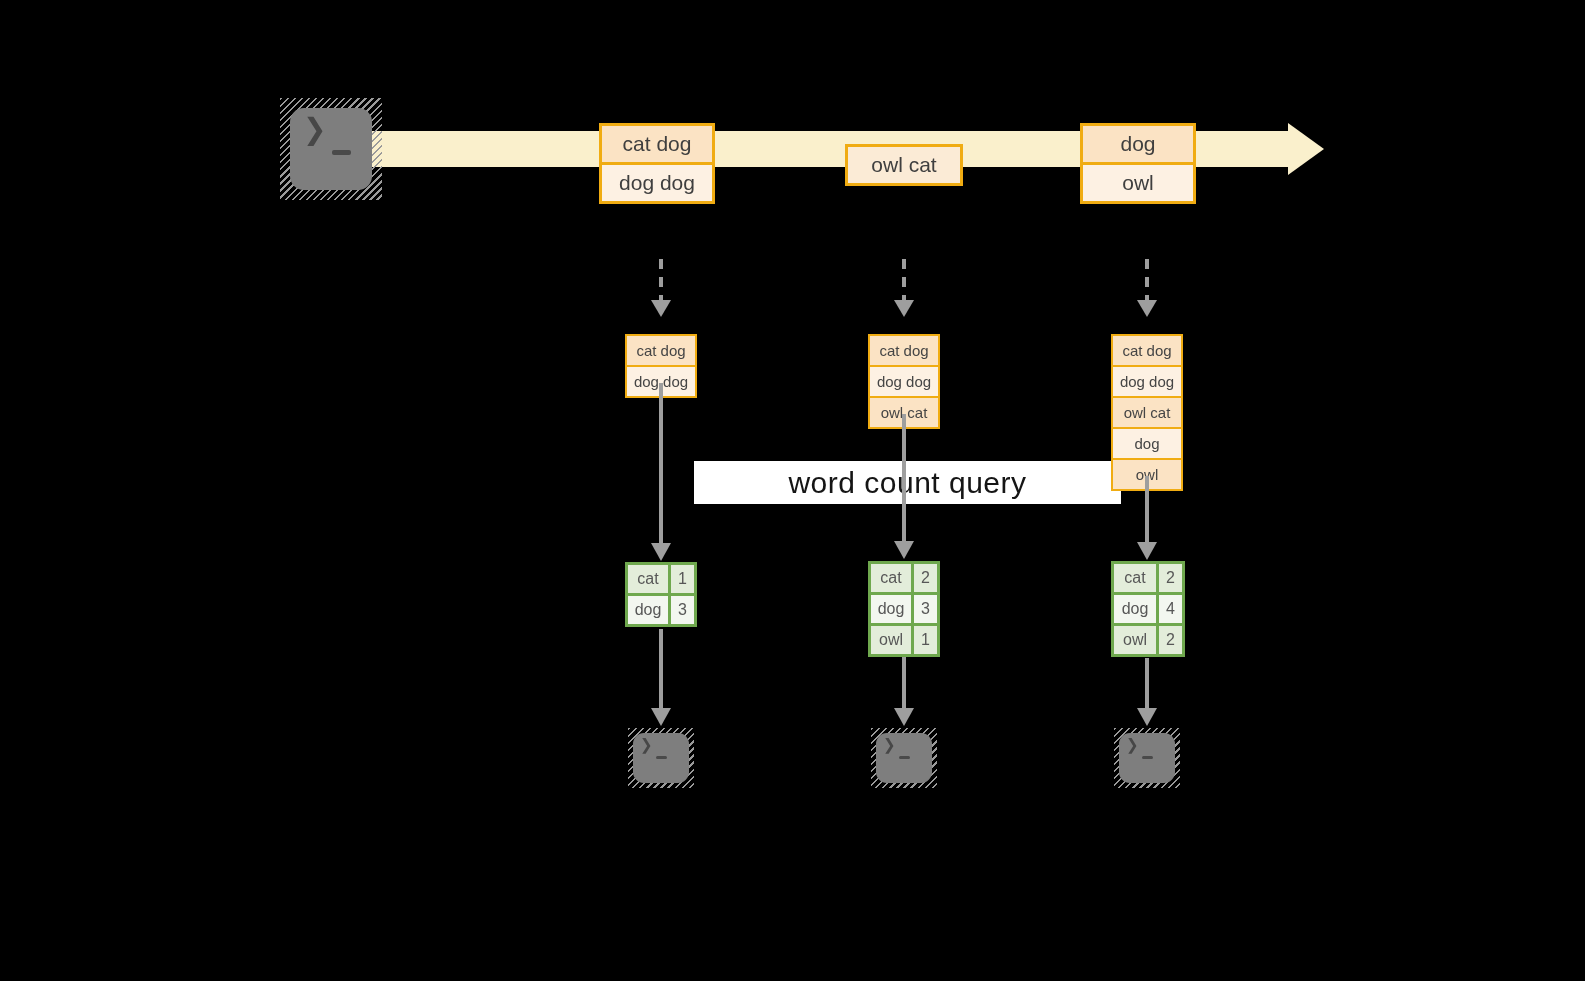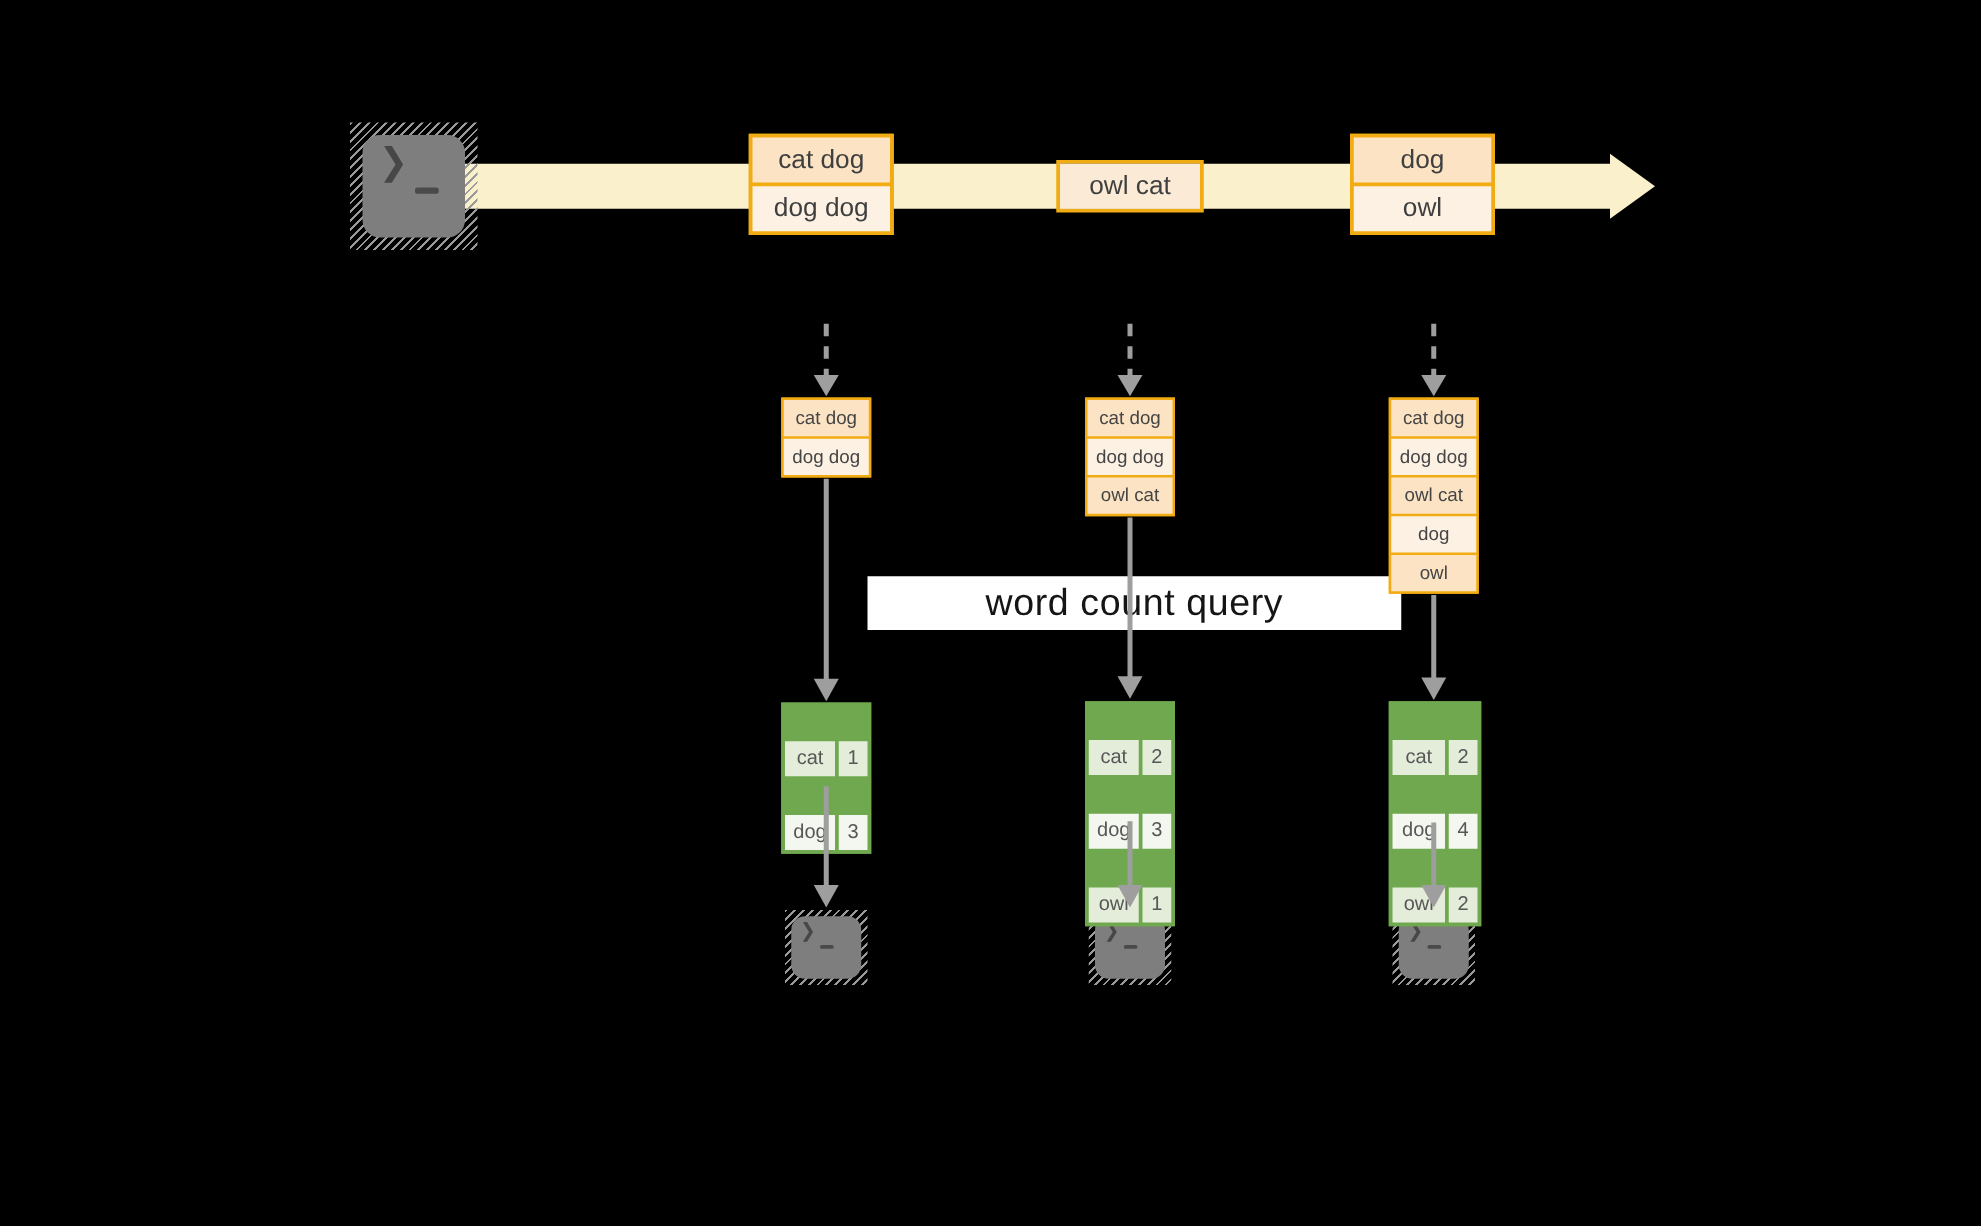--- a/index.html
+++ b/index.html
@@ -14,40 +14,40 @@
     background:repeating-linear-gradient(135deg,#9a9a9a 0 1.6px,transparent 1.6px 5px);}
   .term-inner{position:absolute;inset:10px;background:#7E7E7E;border-radius:14px;}
   .term-sm .term-inner{inset:5px;border-radius:11px;}
   .prompt-chevron{position:absolute;left:13px;top:5px;font-size:28px;font-weight:bold;color:#474747;
     transform:scaleY(1.05);line-height:1.2;}
   .prompt-dash{position:absolute;left:42px;top:42px;width:19px;height:5px;background:#4a4a4a;border-radius:2px;}
   .term-sm .prompt-chevron{left:7px;top:3px;font-size:15px;}
   .term-sm .prompt-dash{left:23px;top:23px;width:11px;height:3px;}
   
   .evt,.stack{position:absolute;display:flex;flex-direction:column;gap:3px;
-    border:3px solid #F0AC12;background:#F0AC12;z-index:2;box-sizing:border-box;}
+    border:3px solid #F0AC12;background:#F0AC12;z-index:2;box-sizing:border-box;margin-top:16px;}
   .evt-row{height:36px;display:flex;align-items:center;justify-content:center;
     font-size:21px;color:#3F3F3F;}
   .evt-row:nth-child(odd){background:#FBE3C4;}
   .evt-row:nth-child(even){background:#FDF1E3;}
   .evt--single .evt-row{background:#FBEBD6;}
   .stack{gap:2px;border-width:2px;}
   .stack-row{height:29px;display:flex;align-items:center;justify-content:center;
     font-size:15px;color:#454545;}
   .stack-row:nth-child(odd){background:#FBE3C4;}
   .stack-row:nth-child(even){background:#FDF1E3;}
   
   .query-label{position:absolute;left:694px;top:461px;width:427px;height:43px;background:#ffffff;
     display:flex;align-items:center;justify-content:center;font-size:30px;font-weight:300;
     color:#151515;z-index:1;letter-spacing:.5px;}
   
   .wc{position:absolute;display:grid;grid-template-columns:1fr 23px;gap:3px;
     border:3px solid #6FA84E;background:#6FA84E;z-index:2;box-sizing:border-box;}
   .wc-cell{height:28px;display:flex;align-items:center;justify-content:center;
-    font-size:16px;color:#575757;margin-top:28px;}
+    font-size:16px;color:#575757;}
   .wc-cell:nth-child(4n+1),.wc-cell:nth-child(4n+2){background:#E3EDDA;}
   .wc-cell:nth-child(4n+3),.wc-cell:nth-child(4n+4){background:#F3F7F0;}
   
   .arrows{position:absolute;left:0;top:0;z-index:3;pointer-events:none;}
 </style>
 </head>
 <body>
 
 <div class="canvas">
 

